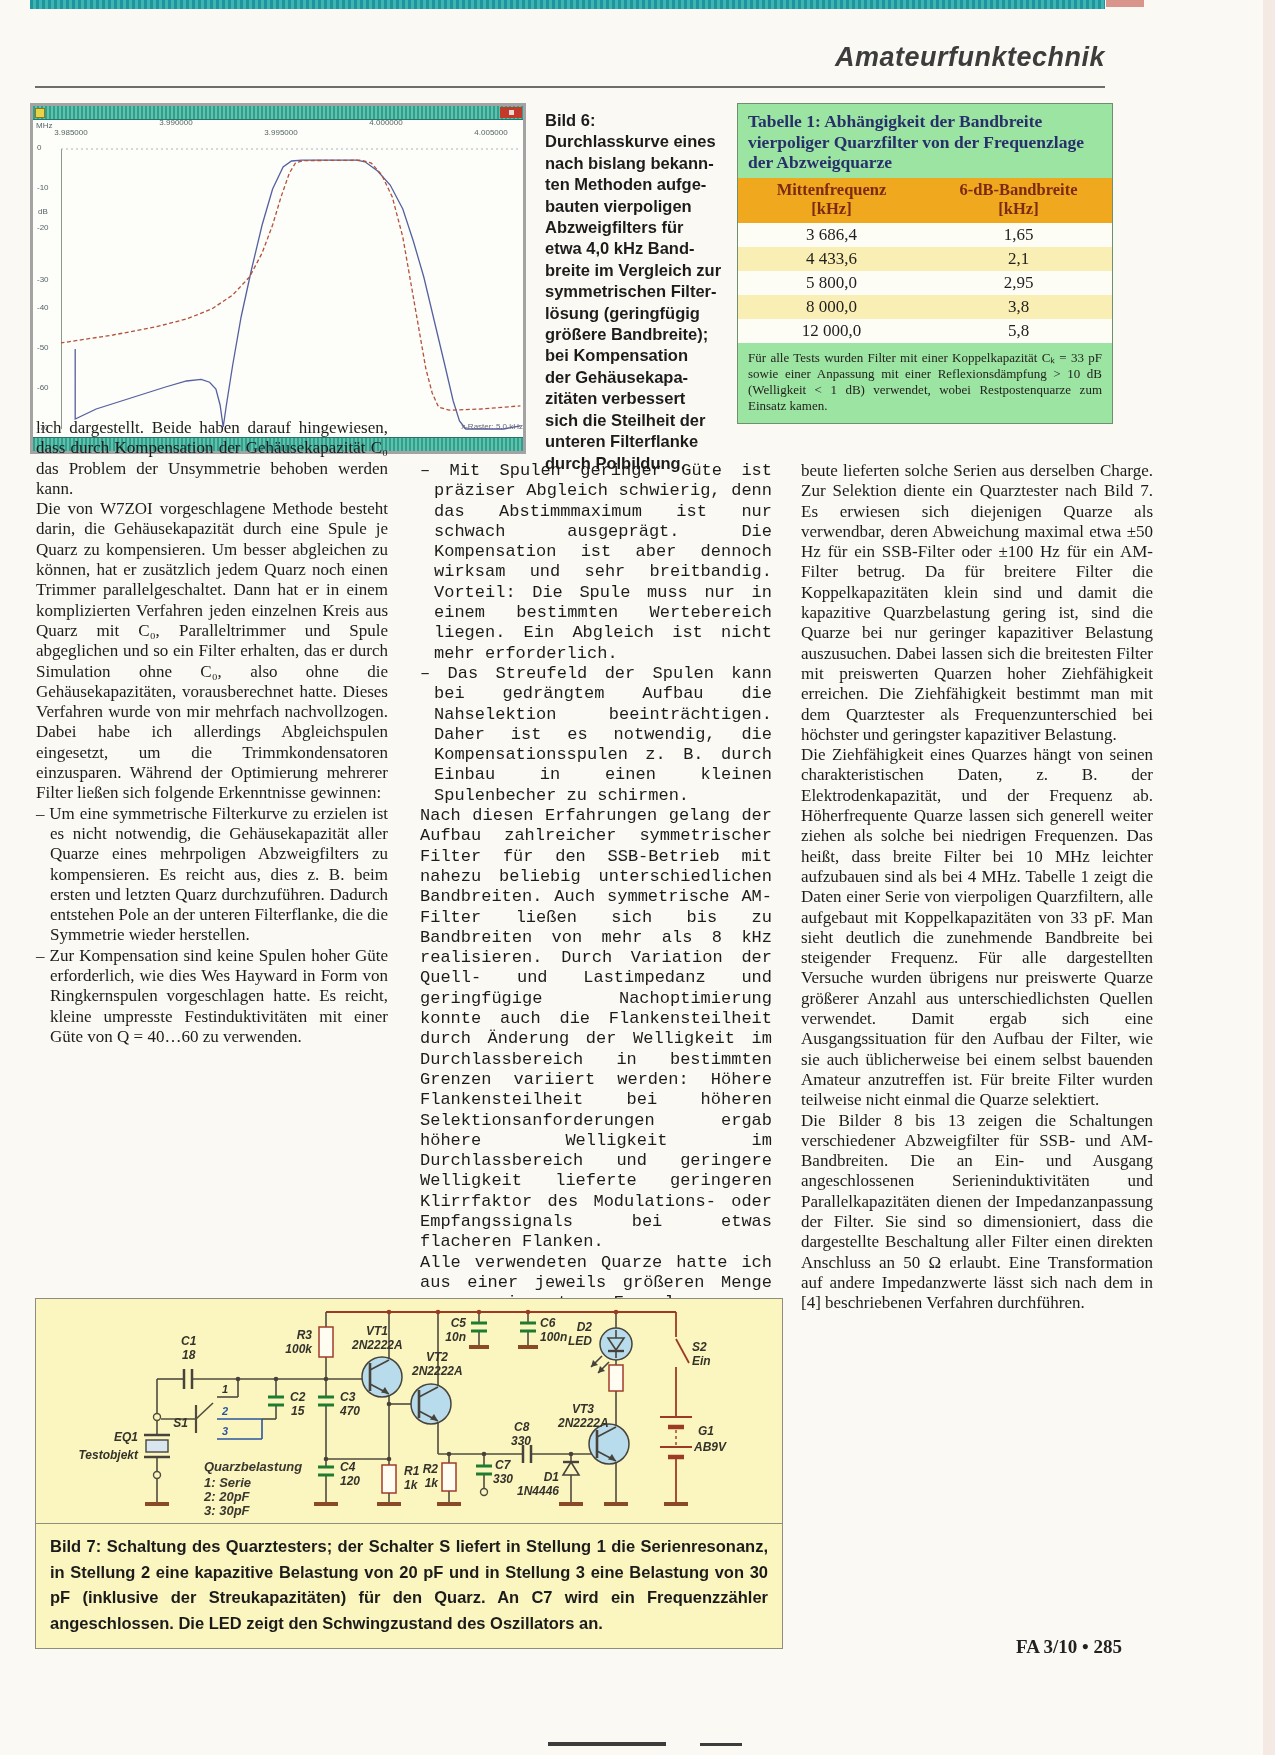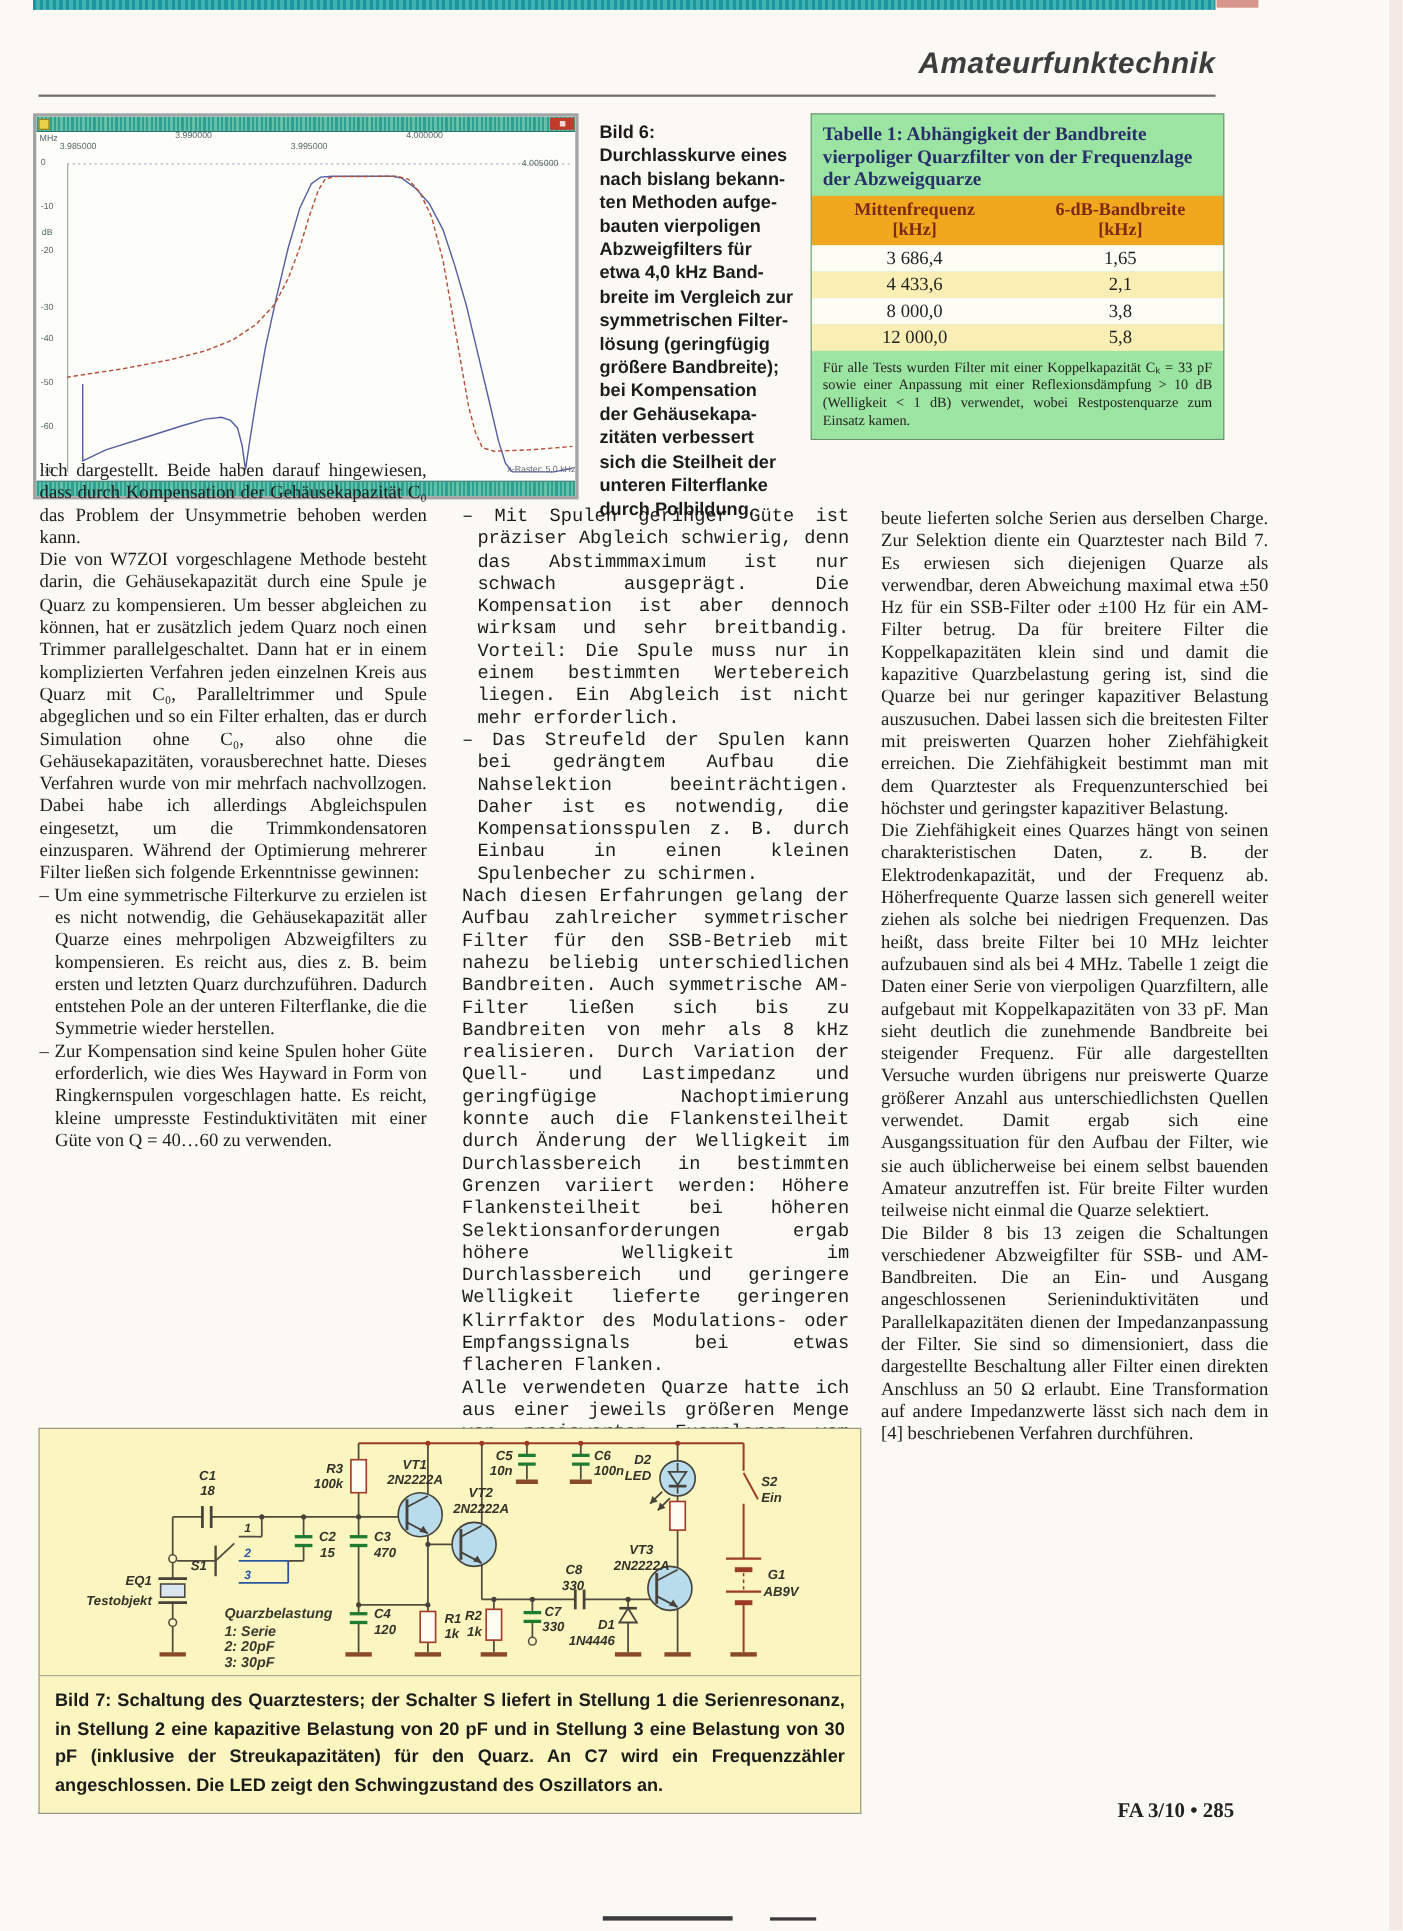--- a/index.html
+++ b/index.html
@@ -103,21 +103,21 @@
     <line x1="0" y1="17" x2="460" y2="17" stroke="#aab4c0" stroke-width="1" stroke-dasharray="2 3"></line>
   <polyline points="14.2,217.0 14.2,287.0 35.2,277.0 73.0,265.0 104.5,255.0 125.5,249.0 140.2,247.4 148.6,250.2 154.9,257.0 159.1,273.0 162.2,295.0 165.4,273.0 171.7,233.0 180.1,185.0 190.6,137.0 201.1,93.0 211.6,57.0 222.1,35.0 230.5,29.0 241.0,28.2 295.6,28.2 304.0,29.8 316.6,39.0 329.2,53.0 341.8,77.0 352.3,109.0 362.8,145.0 373.3,189.0 383.8,233.0 392.2,269.0 398.5,289.0 404.8,297.0 442.6,297.0 459.4,293.8" fill="none" stroke="#5560a0" stroke-width="1.3"></polyline>
       <polyline points="-0.5,211.0 52.0,203.0 94.0,195.0 125.5,187.0 150.7,177.0 171.7,163.0 188.5,145.0 201.1,121.0 211.6,93.0 220.0,65.0 228.4,41.0 234.7,30.6 243.1,28.6 299.8,28.2 310.3,31.0 320.8,43.0 331.3,65.0 341.8,105.0 350.2,153.0 358.6,201.0 364.9,237.0 371.2,261.0 377.5,275.0 388.0,278.2 419.5,277.0 440.5,275.4 459.4,273.8" fill="none" stroke="#b5503a" stroke-width="1.3" stroke-dasharray="4 2.5"></polyline>
     </svg>
   <div class="abs" id="fig6-status">x-Raster: 5,0 kHz</div>
   <div class="abs" id="fig6-bottombar"></div>
 <div class="xtick" style="left: 38px; top: 22px;">3.985000</div>
     <div class="xtick" style="left: 143px; top: 12px;">3.990000</div>
     <div class="xtick" style="left: 248px; top: 22px;">3.995000</div>
     <div class="xtick" style="left: 353px; top: 12px;">4.000000</div>
-    <div class="xtick" style="left: 458px; top: 38px;">4.005000</div>
+    <div class="xtick" style="left: 458px; top: 22px;">4.005000</div>
     <div class="ytick" style="top: 37px;">0</div>
     <div class="ytick" style="top: 77px;">-10</div>
     <div class="ytick" style="top: 117px;">-20</div>
     <div class="ytick" style="top: 157px; margin-top: 12px;">-30</div>
     <div class="ytick" style="top: 197px;">-40</div>
     <div class="ytick" style="top: 237px;">-50</div>
     <div class="ytick" style="top: 277px;">-60</div>
     <div class="ytick" style="top: 317px;">-70</div>
   </div>
 
@@ -152,20 +152,24 @@
     </div>
   </div>
   <div id="table1-body">
       <div class="trow">
         <div class="tcell">3 686,4</div>
         <div class="tcell">1,65</div>
       </div>
       <div class="trow">
         <div class="tcell">4 433,6</div>
         <div class="tcell">2,1</div>
+      </div>
+      <div class="trow">
+        <div class="tcell">5 800,0</div>
+        <div class="tcell">2,95</div>
       </div>
       <div class="trow">
         <div class="tcell">8 000,0</div>
         <div class="tcell">3,8</div>
       </div>
       <div class="trow">
         <div class="tcell">12 000,0</div>
         <div class="tcell">5,8</div>
       </div>
     </div>

